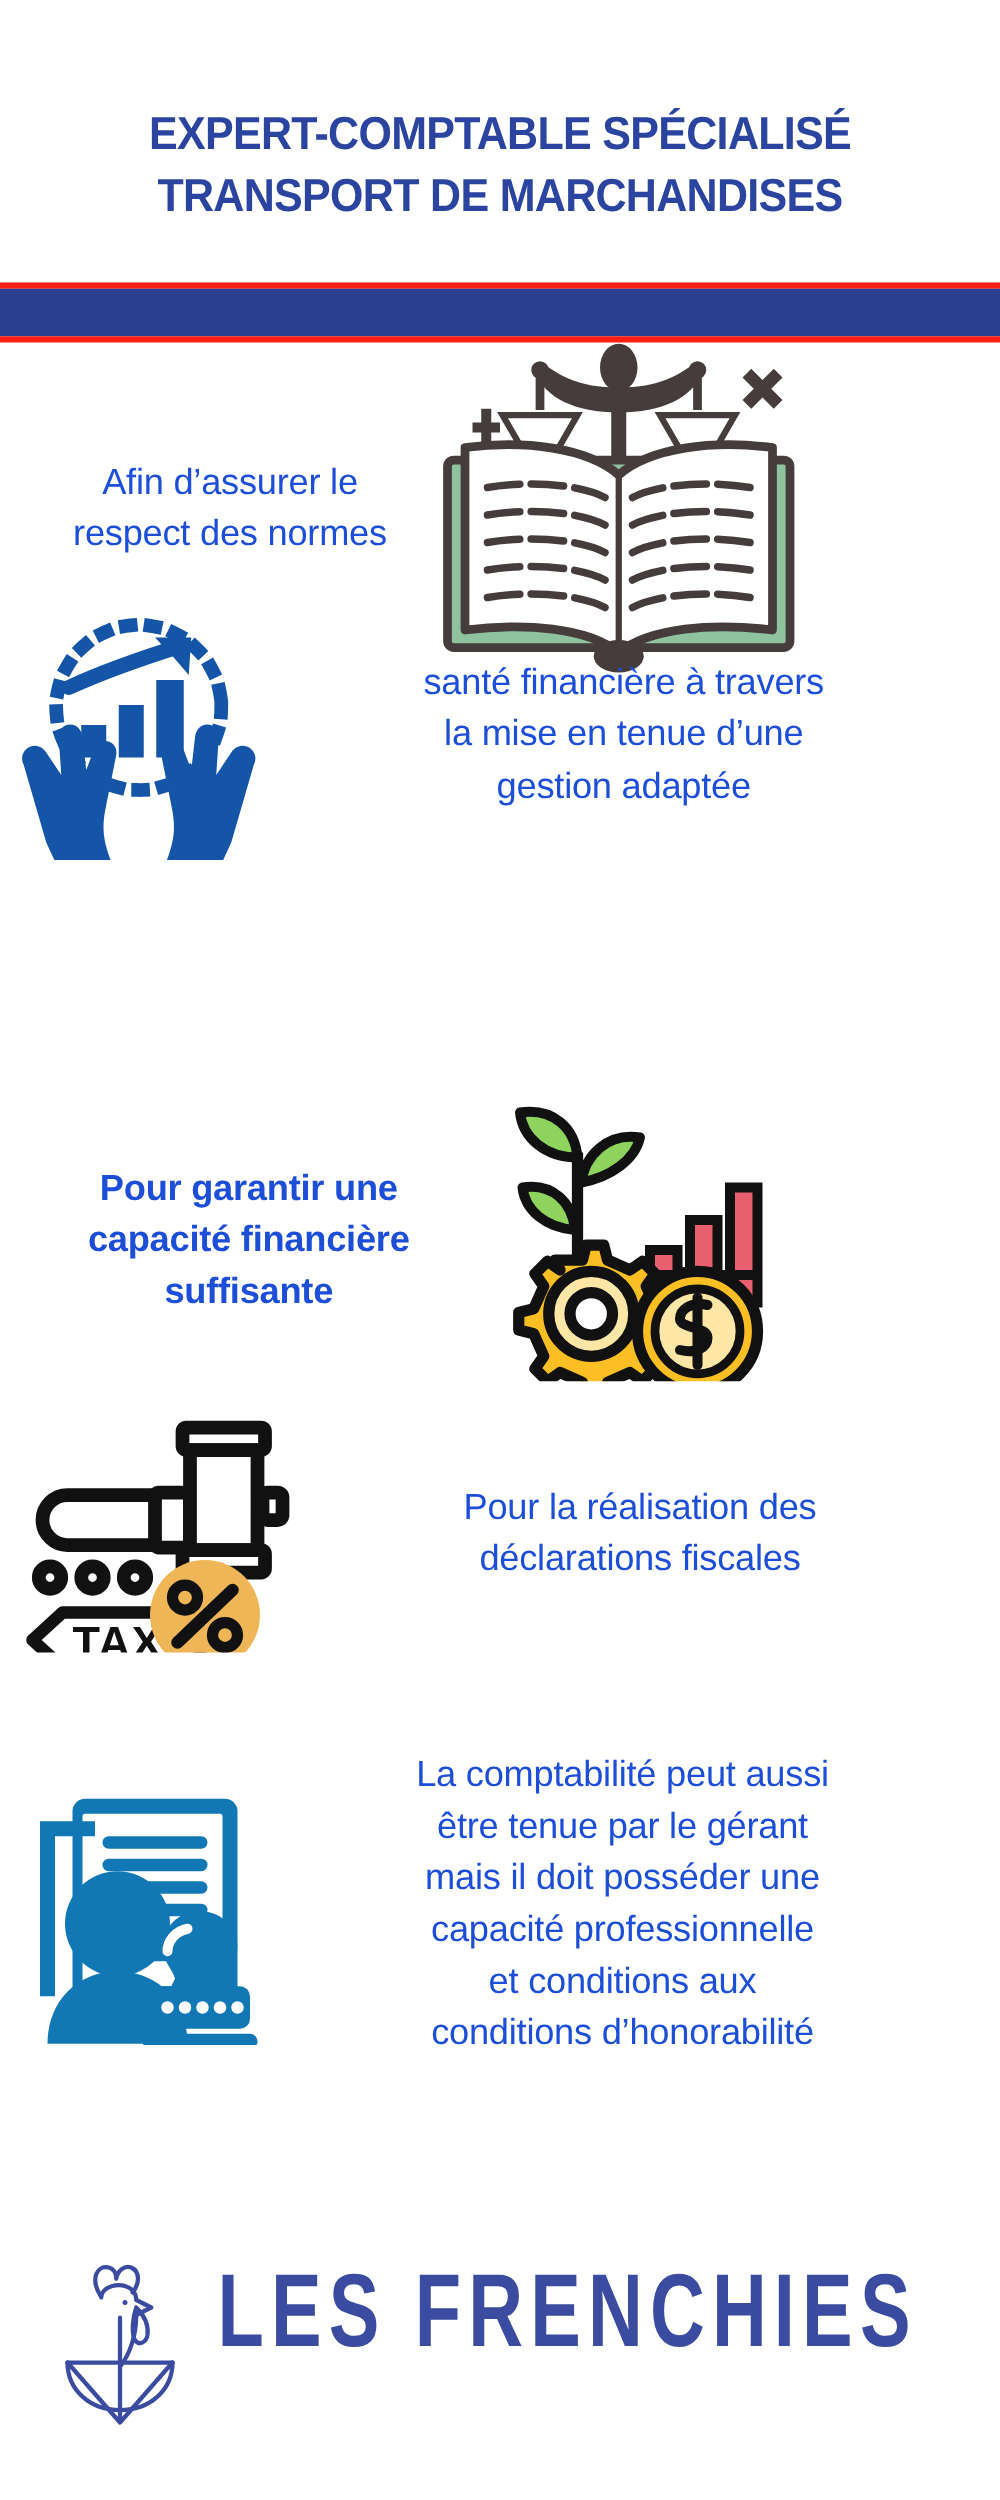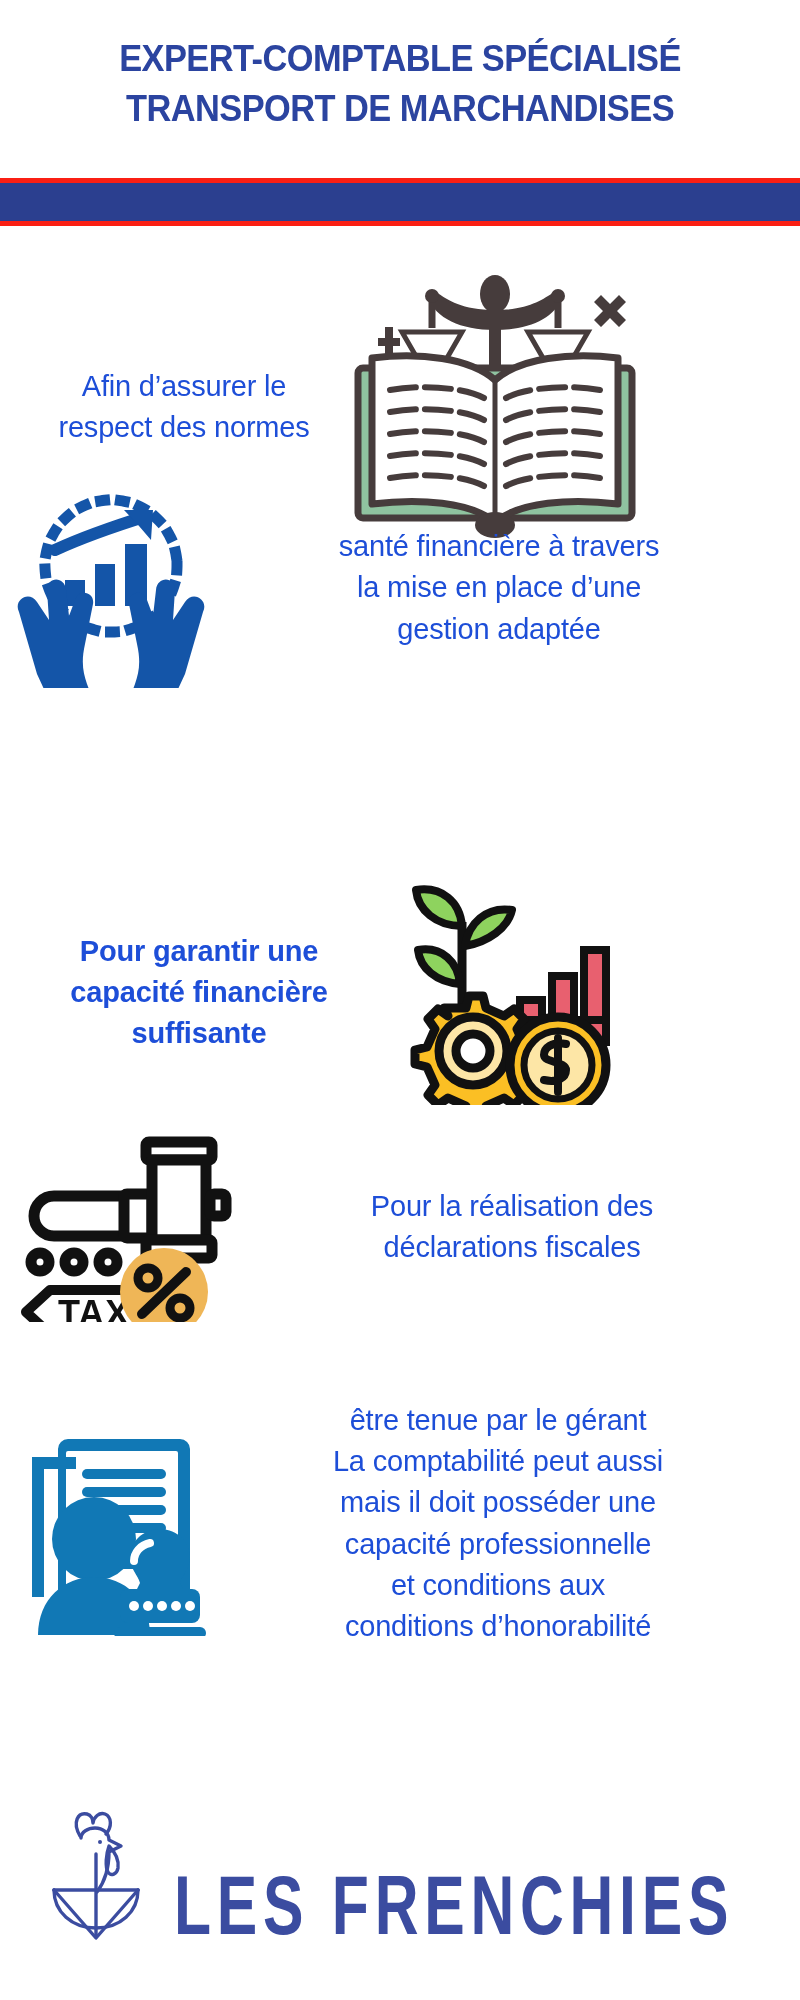--- a/index.html
+++ b/index.html
@@ -6,20 +6,21 @@
   html,body { background:#ffffff; }
   body {
     width:800px; height:2000px;
     font-family:"DejaVu Sans", sans-serif;
     position:relative; overflow:hidden;
   }
 
   
   .header {
     padding:34px 28px 0 28px;
+    margin-top:48px;
   }
   .header h1 {
     font-family:"Liberation Sans", sans-serif;
     font-weight:bold;
     font-size:37px;
     line-height:1.35;
     letter-spacing:-0.6px;
     color:#2b44a0;
     text-align:center;
     transform:scaleX(0.93);
@@ -39,21 +40,21 @@
     line-height:1.42;
     color:#1d4ed8;
     text-align:center;
     letter-spacing:-0.2px;
   }
 
   .art { flex:0 0 auto; display:flex; align-items:flex-start; justify-content:center; }
 
   
   .footer { position:absolute; left:0; bottom:0; width:664px;
-            display:flex; align-items:flex-end; padding:0 28px 52px 40px; }
+            display:flex; align-items:flex-start; padding:0 28px 52px 40px; }
   .brand-word {
     font-family:"Liberation Sans", sans-serif;
     font-weight:bold;
     font-size:74px;
     letter-spacing:7px;
     color:#3b4ca0;
     transform:scaleX(0.82) scaleY(1.12);
     transform-origin:left center;
     margin-left:16px;
     white-space:nowrap;
@@ -154,21 +155,21 @@
         </g>
 
         <g fill="#1455a8" transform="translate(200,0) scale(-1,1)">
           <path d="M8 124 c-6 -12 10 -22 18 -10 l12 18 l-2 -30 c0 -14 18 -14 19 0 l3 26 l6 -16 c4 -12 20 -8 18 4 l-8 40 c-4 18 -2 28 2 40 l6 16 l-44 0 l-12 -26 z"></path>
         </g>
       </svg>
     </div>
     <div style="flex:1; padding-right:14px;">
       <div class="copy">
         <div>santé financière à travers</div>
-        <div>la mise en place d’une</div>
+        <div>la mise en tenue d’une</div>
         <div>gestion adaptée</div>
       </div>
     </div>
   </div>
 </div>
 
 <div class="section" style="top:880px;">
   <div class="row">
     <div style="flex:0 0 370px; padding-left:28px;font-weight:bold;">
       <div class="copy">
@@ -288,22 +289,22 @@
               <circle cx="44" cy="77" r="5"></circle>
               <circle cx="58" cy="77" r="5"></circle>
             </g>
             <path d="M18 14 c-10 2 -16 10 -16 18" stroke="#ffffff" stroke-width="8" fill="none" stroke-linecap="round"></path>
           </g>
         </g>
       </svg>
     </div>
     <div style="flex:1; padding-right:14px;">
       <div class="copy">
+        <div>La comptabilité peut aussi</div>
         <div>être tenue par le gérant</div>
-        <div>La comptabilité peut aussi</div>
         <div>mais il doit posséder une</div>
         <div>capacité professionnelle</div>
         <div>et conditions aux</div>
         <div>conditions d’honorabilité</div>
       </div>
     </div>
   </div>
 </div>
 
 <div class="footer">

